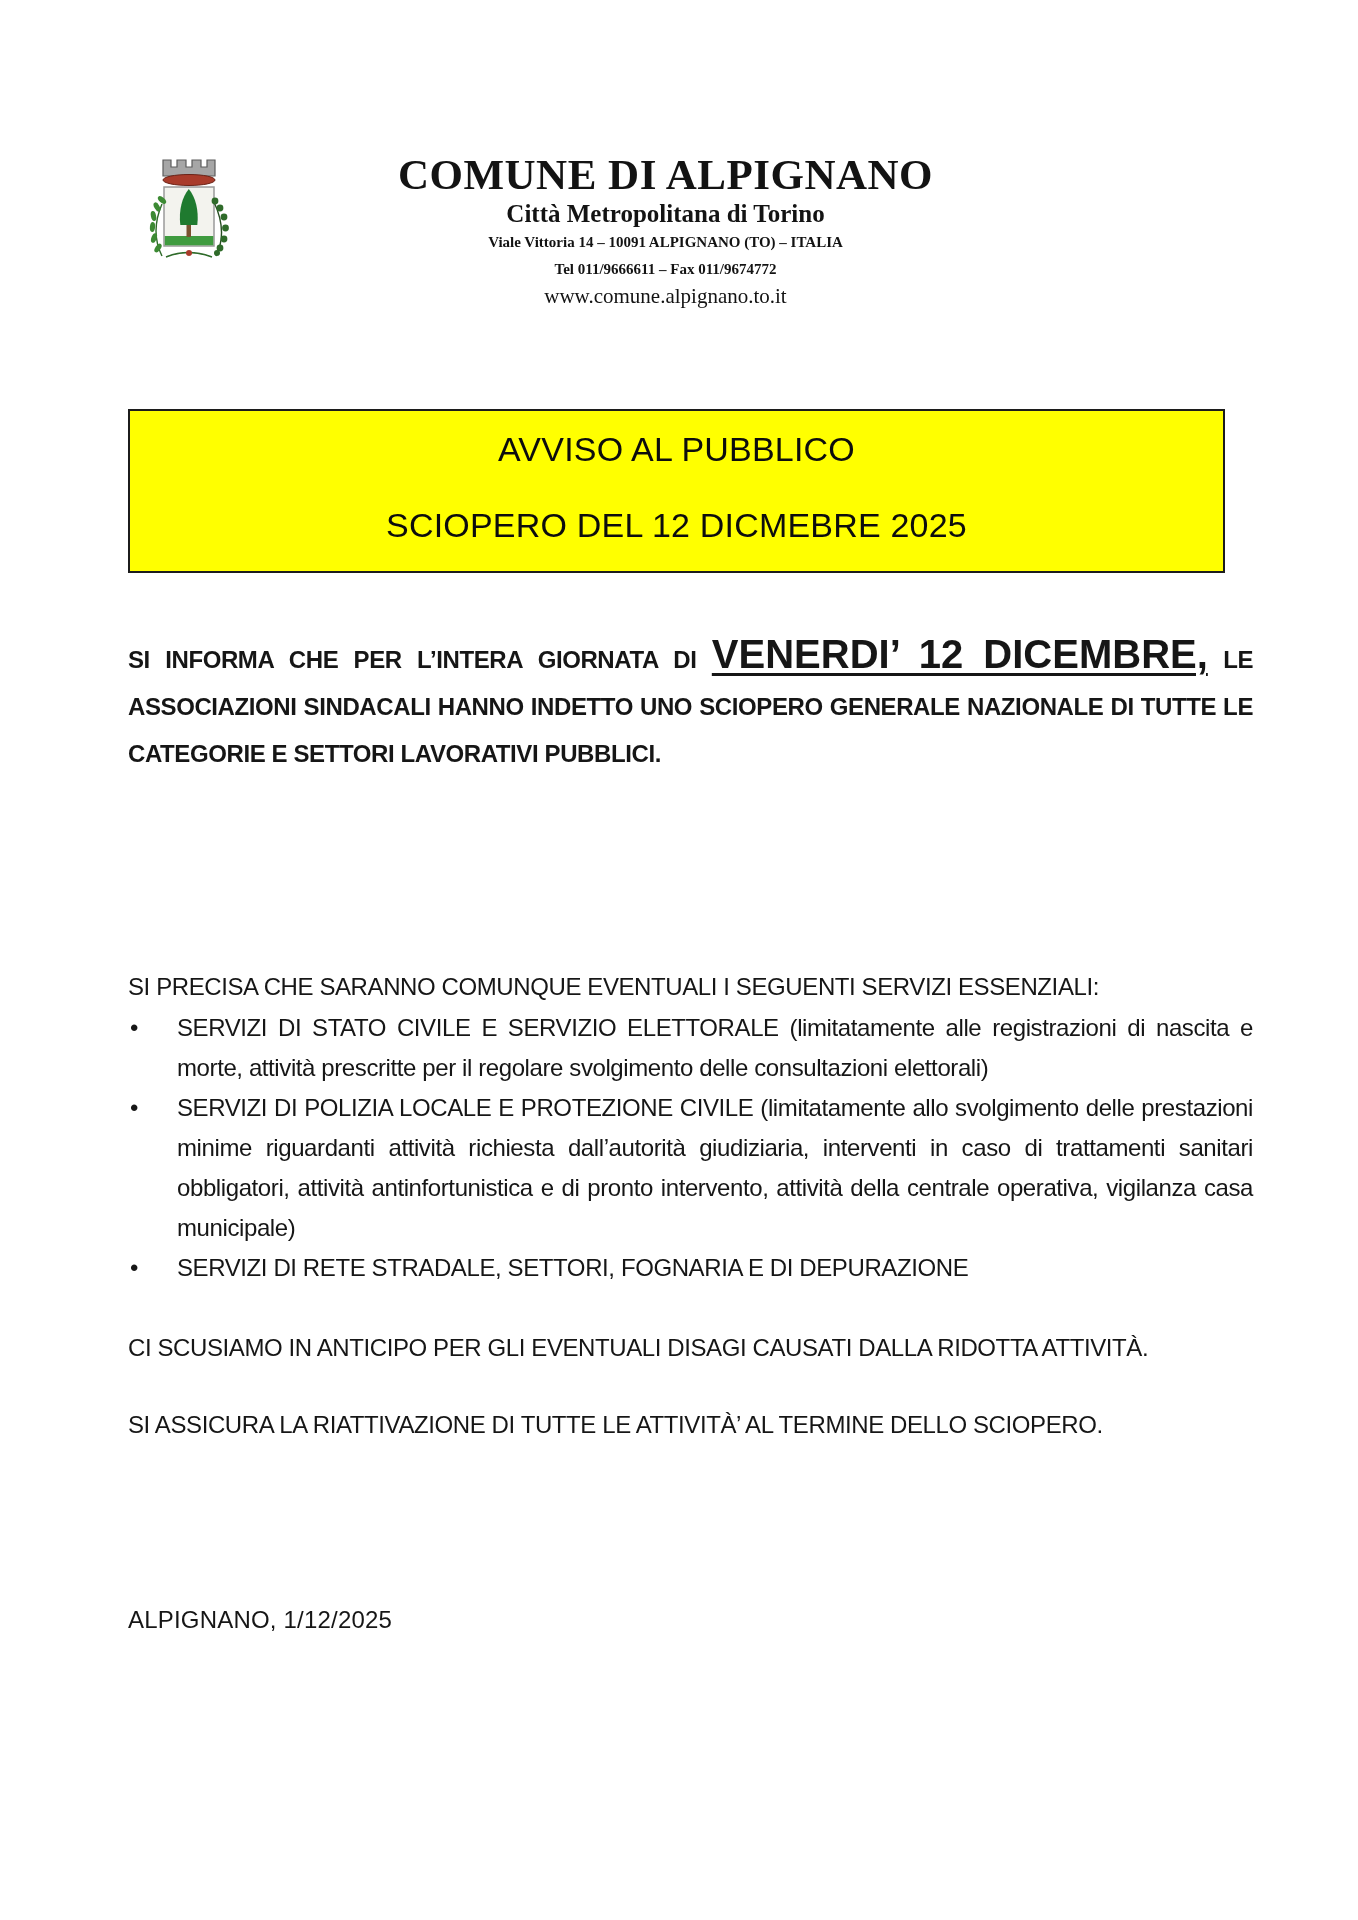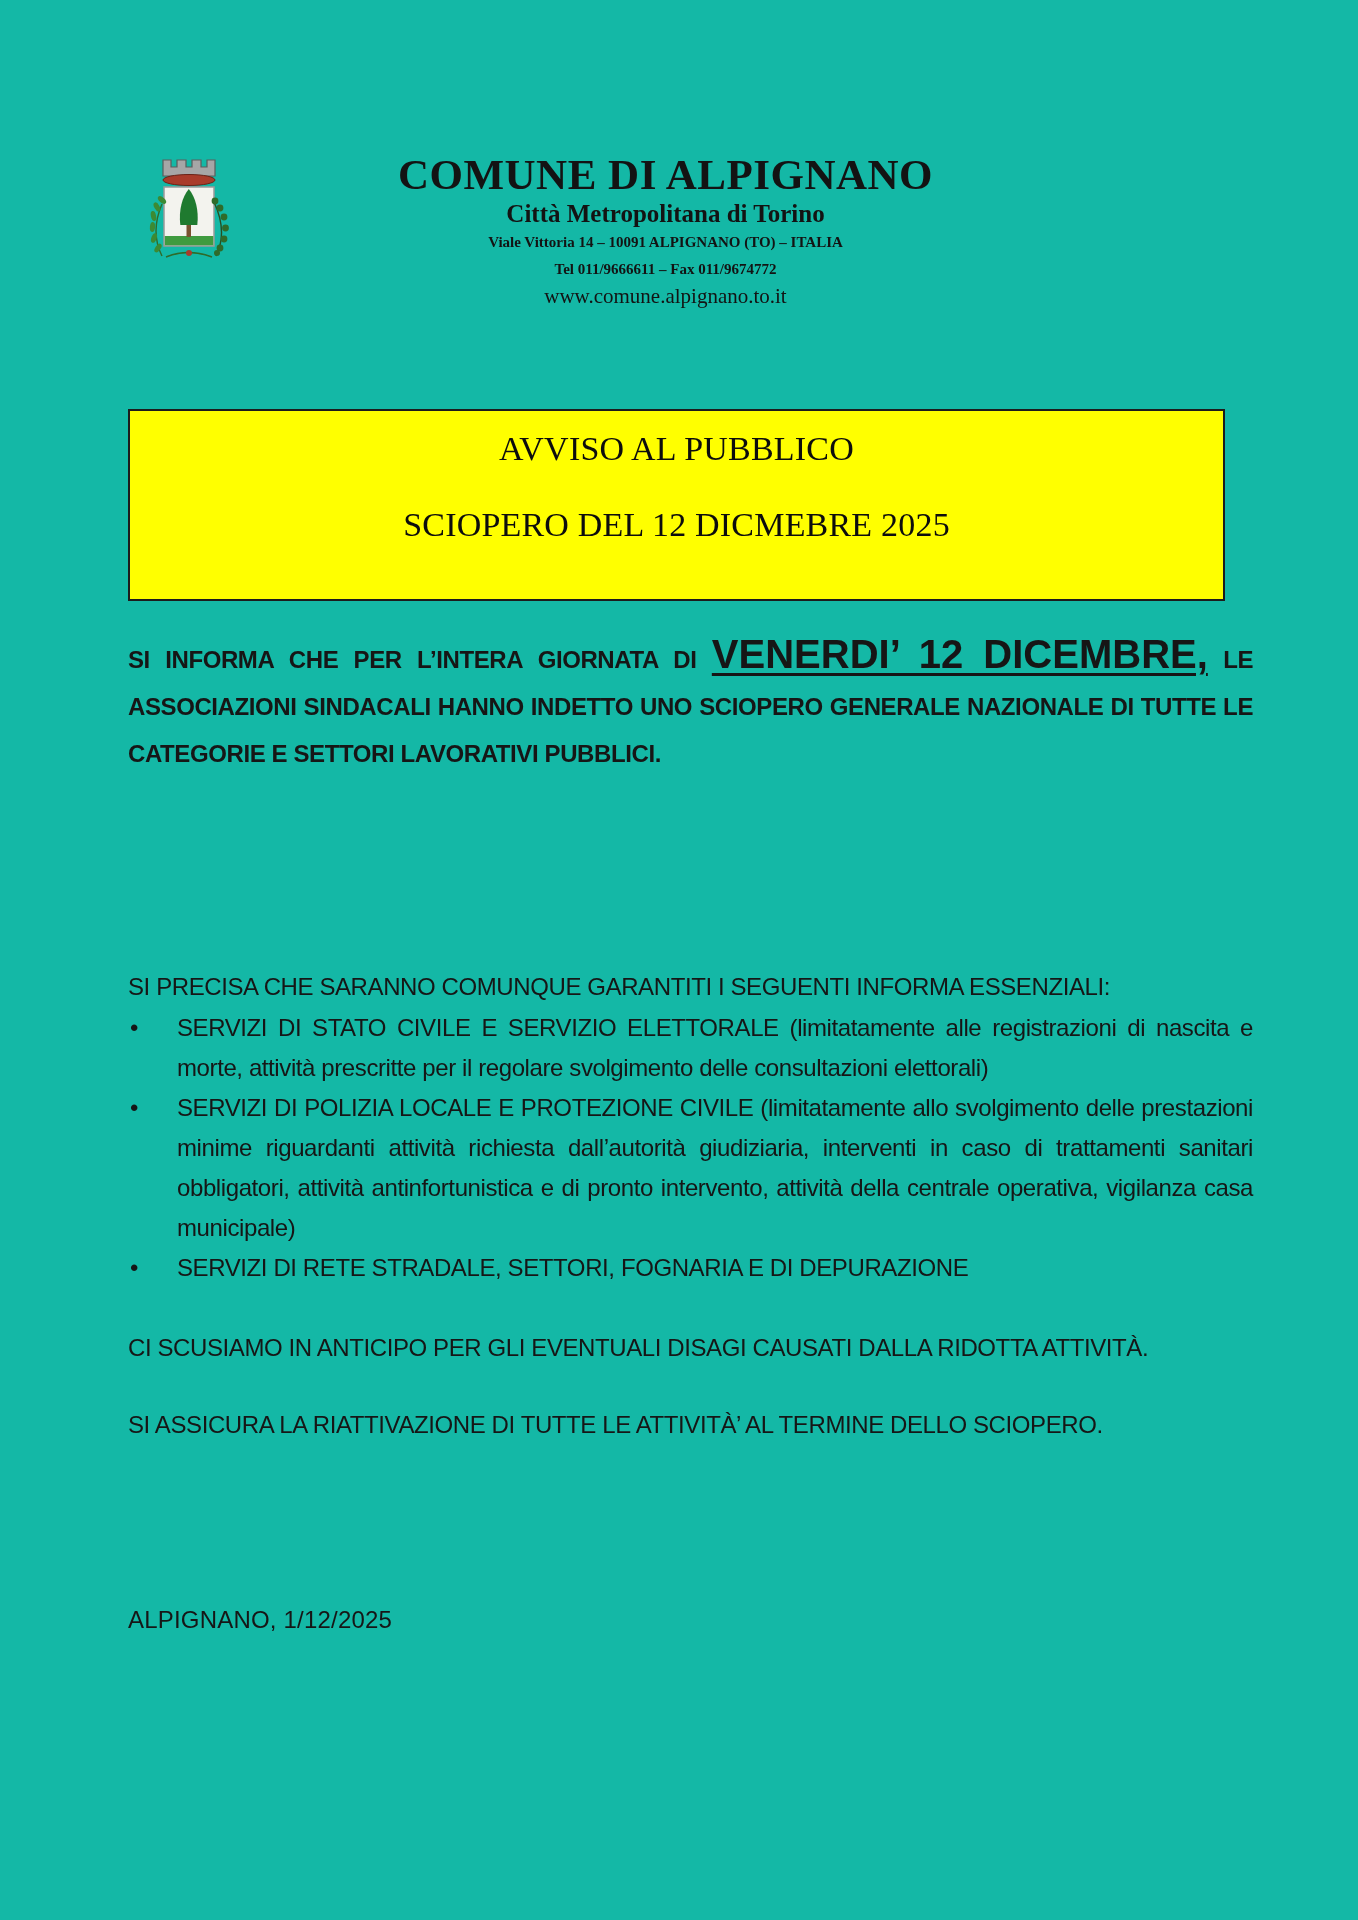--- a/index.html
+++ b/index.html
@@ -2,21 +2,21 @@
 <html><head>
 <meta charset="utf-8">
 <style>
   * { margin: 0; padding: 0; box-sizing: border-box; }
   html, body { background: #e8e8e8; }
   .page {
     position: relative;
     width: 1358px;
     height: 1920px;
     margin: 0 auto;
-    background: #14b8a6;
+    background: #ffffff;
     overflow: hidden;
     color: #111111;
   }
 
   
   .emblem {
     position: absolute;
     left: 142px;
     top: 156px;
     width: 92px;
@@ -51,24 +51,24 @@
     font-size: 21px;
     line-height: 26px;
   }
 
   
   .banner {
     position: absolute;
     left: 128px;
     top: 409px;
     width: 1097px;
-    height: 192px;
+    height: 164px;
     background: #ffff00;
     border: 2px solid #1c1c1c;
-    font-family: Liberation Serif, serif;
+    font-family: Liberation Sans, sans-serif;
   }
   .banner-line {
     position: absolute;
     left: 0;
     width: 100%;
     text-align: center;
     font-size: 34px;
     font-weight: 400;
     color: #0d0d0d;
     letter-spacing: 0.2px;
@@ -174,21 +174,21 @@
   </div>
 
   <div class="banner" style="background: rgb(255, 255, 0); border-color: rgb(28, 28, 28);">
     <div class="banner-line banner-line-1">AVVISO AL PUBBLICO</div>
     <div class="banner-line banner-line-2">SCIOPERO DEL 12 DICMEBRE 2025</div>
   </div>
 
   <p class="body-text p-intro"><span>SI INFORMA CHE PER L’INTERA GIORNATA DI </span><span class="strike-date">VENERDI’ 12 DICEMBRE,</span><span> LE ASSOCIAZIONI SINDACALI HANNO INDETTO UNO SCIOPERO GENERALE NAZIONALE DI TUTTE LE CATEGORIE E SETTORI LAVORATIVI PUBBLICI.</span></p>
 
 
-  <p class="body-text p-precisa">SI PRECISA CHE SARANNO COMUNQUE GARANTITI I SEGUENTI INFORMA ESSENZIALI:</p>
+  <p class="body-text p-precisa">SI PRECISA CHE SARANNO COMUNQUE EVENTUALI I SEGUENTI SERVIZI ESSENZIALI:</p>
 
   <ul class="body-text services">
 
       <li><span class="bullet-dot">•</span><span>SERVIZI DI STATO CIVILE E SERVIZIO ELETTORALE (limitatamente alle registrazioni di nascita e morte, attività prescritte per il regolare svolgimento delle consultazioni elettorali)</span></li>
 
       <li><span class="bullet-dot">•</span><span>SERVIZI DI POLIZIA LOCALE E PROTEZIONE CIVILE (limitatamente allo svolgimento delle prestazioni minime riguardanti attività richiesta dall’autorità giudiziaria, interventi in caso di trattamenti sanitari obbligatori, attività antinfortunistica e di pronto intervento, attività della centrale operativa, vigilanza casa municipale)</span></li>
 
       <li><span class="bullet-dot">•</span><span>SERVIZI DI RETE STRADALE, SETTORI, FOGNARIA E DI DEPURAZIONE</span></li>
     </ul>
 

